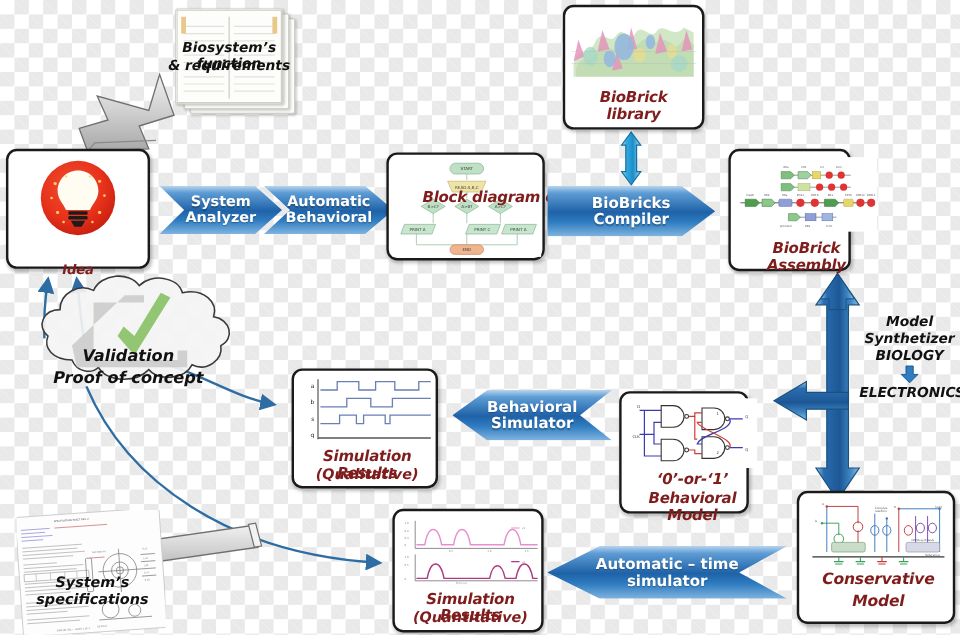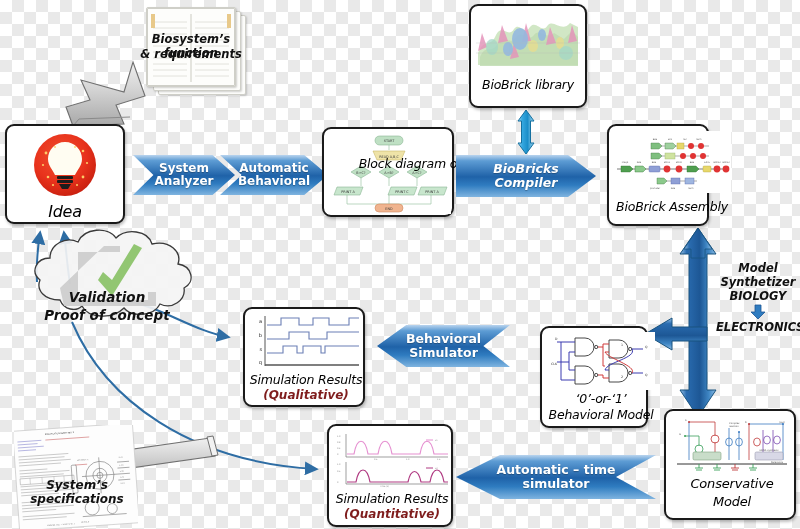--- a/index.html
+++ b/index.html
@@ -17,21 +17,21 @@
   svg.layer{pointer-events:none;}
 
   
   .node{
     position:absolute;background:#fff;border:2px solid #1a1a1a;border-radius:9px;
     box-sizing:border-box;
     display:flex;flex-direction:column;align-items:center;justify-content:flex-start;
     box-shadow:1px 2px 3px rgba(0,0,0,.25);
   }
   .node .cap{
-    font-style:italic;font-weight:normal;color:#000000;text-align:center;
+    font-style:italic;font-weight:bold;color:#7f1d1d;text-align:center;
     line-height:1.12;letter-spacing:-.2px;
   }
   .node .sub{
     font-style:italic;font-weight:bold;color:#7f1d1d;text-align:center;line-height:1.12;
   }
   .thumb{position:relative;overflow:hidden;background:#fff;}
 
   
   .banner{
     position:absolute;display:flex;align-items:center;justify-content:center;
@@ -248,21 +248,21 @@
         <circle cx="52" cy="20" r="1.3"></circle>
           <circle cx="56" cy="32" r="1.1"></circle>
           <circle cx="52" cy="46" r="1.4"></circle>
         <circle cx="24" cy="16" r="1"></circle>
           <circle cx="44" cy="16" r="1"></circle>
           <circle cx="22" cy="54" r="1.1"></circle>
         <circle cx="46" cy="54" r="1"></circle>
       </g>
     </svg>
   </div>
-  <div class="cap" style="margin-top:4px;font-size:16px;">Idea</div>
+  <div class="cap" style="margin-top:20px;font-size:11px;">Idea</div>
 </div>
 
 <div class="banner chev-r" style="left:133px;top:155px;width:102px;height:40px;font-size:12px;">
   <div>
     <span>System</span>
     <span>Analyzer</span>
   </div>
 </div>
 <div class="banner chev-r" style="left:220px;top:155px;width:108px;height:40px;font-size:12px;">
   <div>
@@ -303,21 +303,21 @@
         <path d="M94 55 L120 55 L117 63 L91 63 Z" fill="#c8e6cd" stroke="#8cb795" stroke-width=".6"></path>
         <text x="105" y="60.5">PRINT A</text>
         <rect x="48" y="72" width="28" height="8" rx="4" fill="#f0b48f" stroke="#d08c62" stroke-width=".6"></rect>
         <text x="62" y="77.5">END</text>
       </g>
     </svg>
   </div>
   <div class="cap" style="position:absolute;left:0;top:28px;width:132px;font-size:12.5px;padding-left:20px;">Block diagram of</div>
 </div>
 
-<div class="banner pent-r" style="left:456px;top:155px;width:140px;height:42px;font-size:12.5px;font-style:italic;">
+<div class="banner pent-r" style="left:456px;top:155px;width:140px;height:42px;font-size:12.5px;">
   <div>
     <span>BioBricks</span>
     <span>Compiler</span>
   </div>
 </div>
 
 <div class="node" style="left:607px;top:124px;width:102px;height:102px;padding:0;">
   <div class="thumb" style="position:absolute;left:4px;top:5px;width:118px;height:62px;">
     <svg width="118" height="62" viewBox="0 0 118 62">
       <rect width="118" height="62" fill="#fff"></rect>
@@ -419,21 +419,21 @@
   <div class="sub" style="position:absolute;left:0;top:80px;width:122px;font-size:12px;">(Qualitative)</div>
 </div>
 
 <div class="banner pent-l" style="left:377px;top:325px;width:133px;height:42px;font-size:12.5px;">
   <div>
     <span>Behavioral</span>
     <span>Simulator</span>
   </div>
 </div>
 
-<div class="node" style="left:516px;top:326px;width:108px;height:102px;padding:0;margin-left:24px;">
+<div class="node" style="left:516px;top:326px;width:108px;height:102px;padding:0;">
   <div class="thumb" style="position:absolute;left:5px;top:4px;width:108px;height:58px;">
     <svg width="108" height="58" viewBox="0 0 108 58">
       <rect width="108" height="58" fill="#fff"></rect>
 
       <g fill="#fff" stroke="#333" stroke-width=".9">
         <path d="M28 6 H38 A9 9 0 0 1 38 24 H28 Z"></path>
           <circle cx="49.2" cy="15" r="1.6"></circle>
         <path d="M62 8 H72 A9 9 0 0 1 72 26 H62 Z"></path>
           <circle cx="83.2" cy="17" r="1.6"></circle>
         <path d="M28 34 H38 A9 9 0 0 1 38 52 H28 Z"></path>

